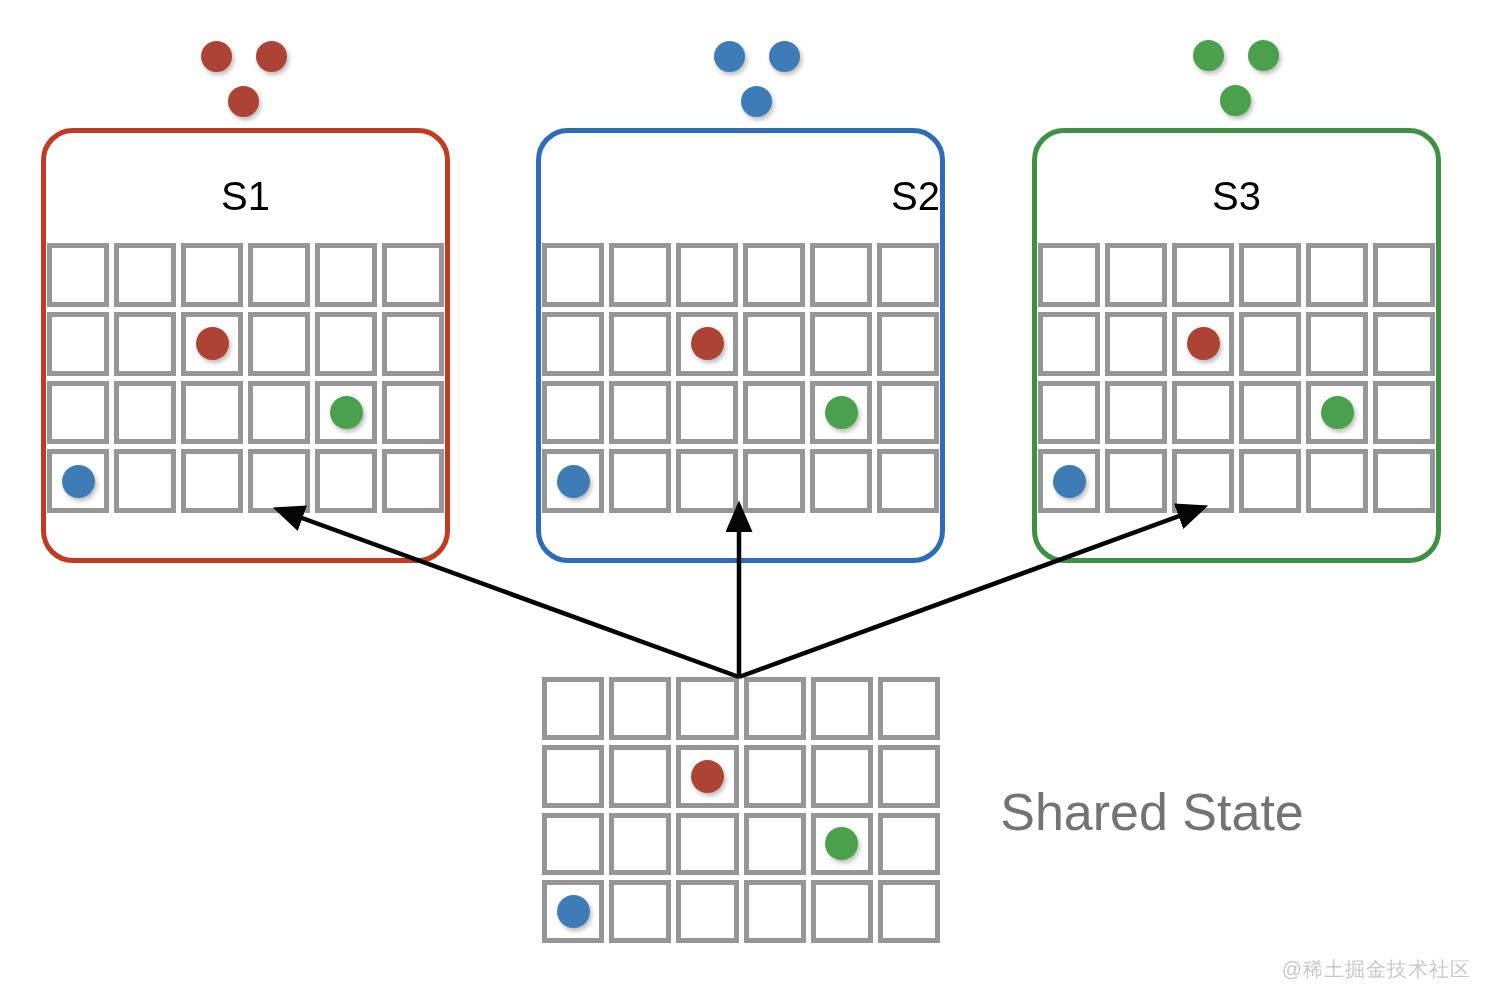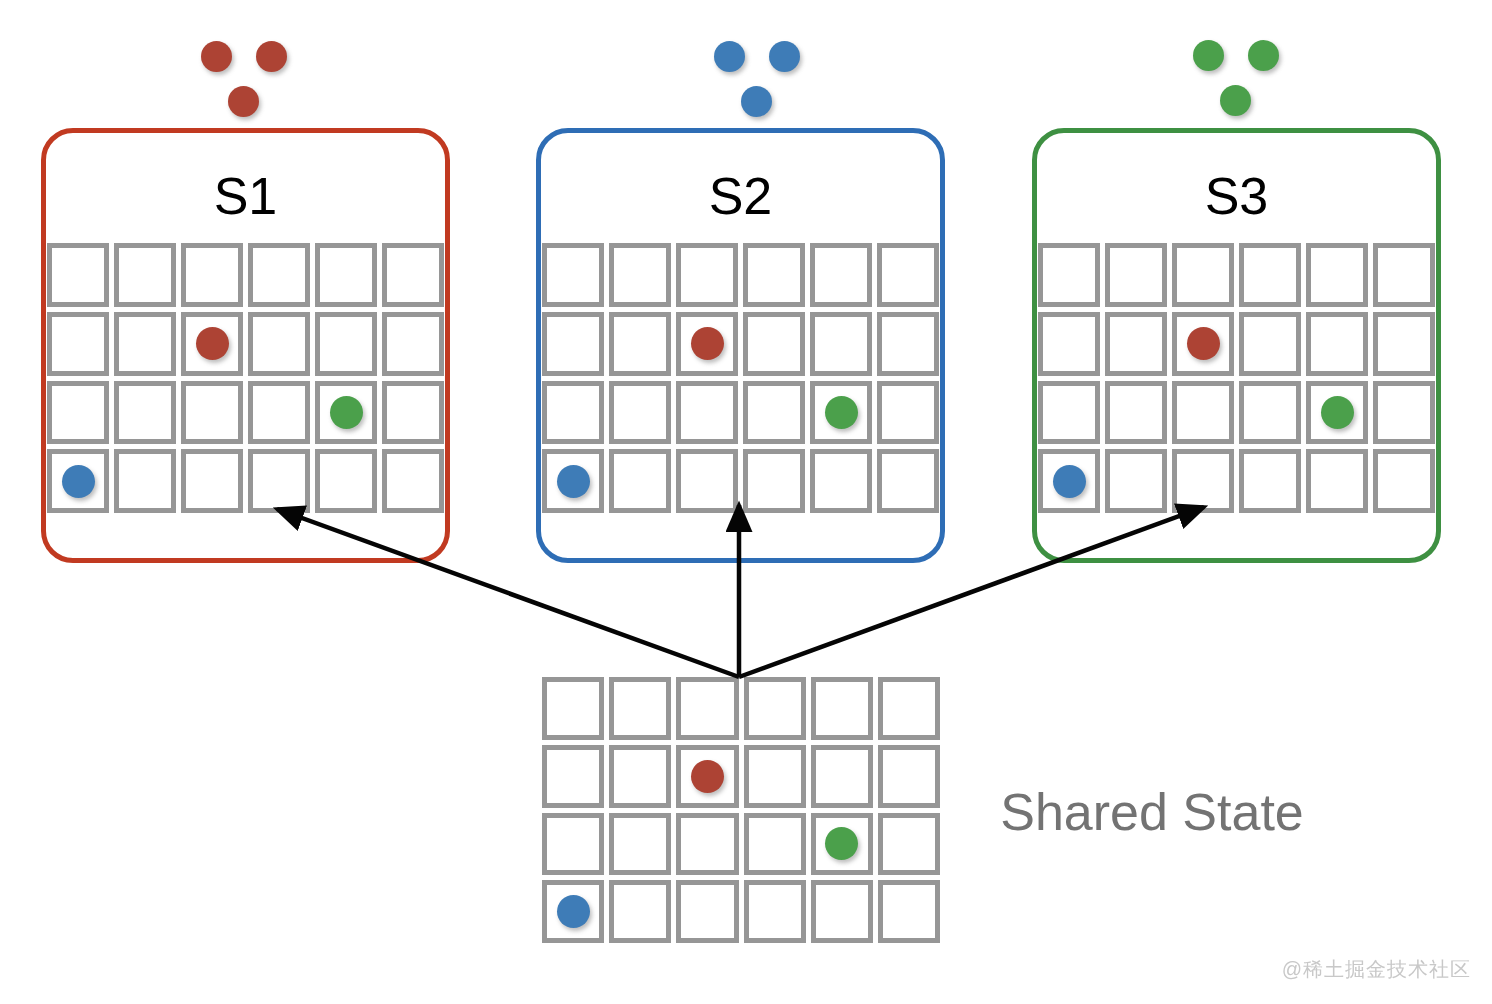--- a/index.html
+++ b/index.html
@@ -14,21 +14,21 @@
     position: absolute;
     box-sizing: border-box;
     border: 5px solid #000;
     border-radius: 32px;
     background: #ffffff;
   }
   .station-title {
     position: absolute;
     top: 36px; left: 0; right: 0;
     text-align: center;
-    font-size: 52px;
+    font-size: 40px;
     line-height: 54px;
     color: #000000;
   }
   .grid {
     position: absolute;
     display: grid;
     gap: 5px;
     box-sizing: border-box;
   }
   .station-grid {
@@ -129,21 +129,21 @@
   </div>
 </section>
 
 <section class="station">
   <div class="cluster" style="left: 711px; top: 41px;">
     <span class="cdot c1" style="background: rgb(62, 124, 183);"></span>
     <span class="cdot c2" style="background: rgb(62, 124, 183);"></span>
     <span class="cdot c3" style="background: rgb(62, 124, 183);"></span>
   </div>
   <div class="station-box" style="left: 536px; top: 128px; width: 409px; height: 435px; border-color: rgb(46, 109, 181);">
-    <div class="station-title" style="color: rgb(0, 0, 0);">S2</div>
+    <div class="station-title" style="color: rgb(0, 0, 0); text-align: right;">S2</div>
     <div class="grid station-grid" style="grid-template-columns: repeat(6, 1fr); grid-template-rows: repeat(4, 1fr);">
         <div class="cell" style="background: rgb(255, 255, 255);"></div>
         <div class="cell" style="background: rgb(255, 255, 255);"></div>
         <div class="cell" style="background: rgb(255, 255, 255);"></div>
         <div class="cell" style="background: rgb(255, 255, 255);"></div>
         <div class="cell" style="background: rgb(255, 255, 255);"></div>
         <div class="cell" style="background: rgb(255, 255, 255);"></div>
         <div class="cell" style="background: rgb(255, 255, 255);"></div>
         <div class="cell" style="background: rgb(255, 255, 255);"></div>
         <div class="cell" style="background: rgb(255, 255, 255);">

